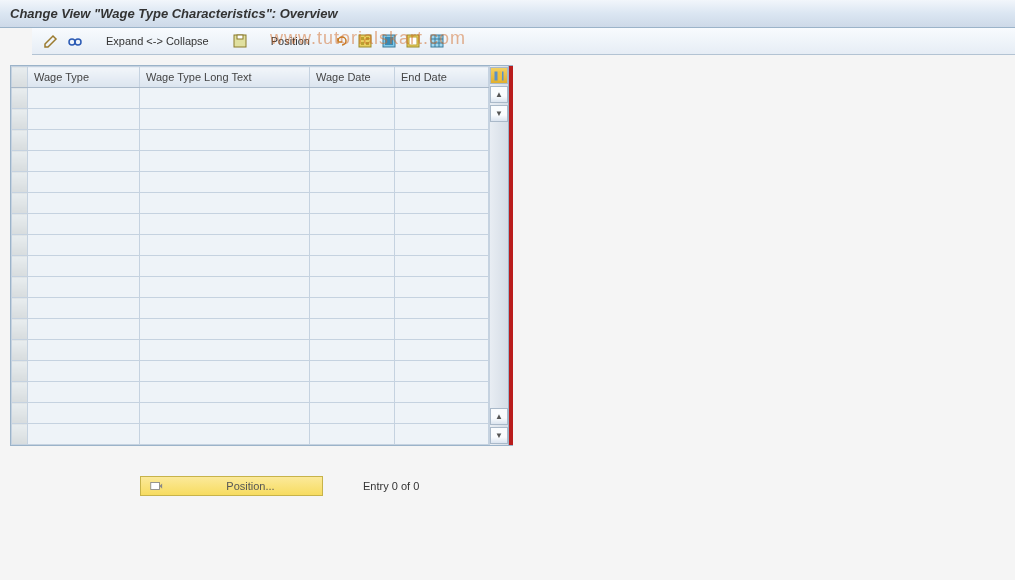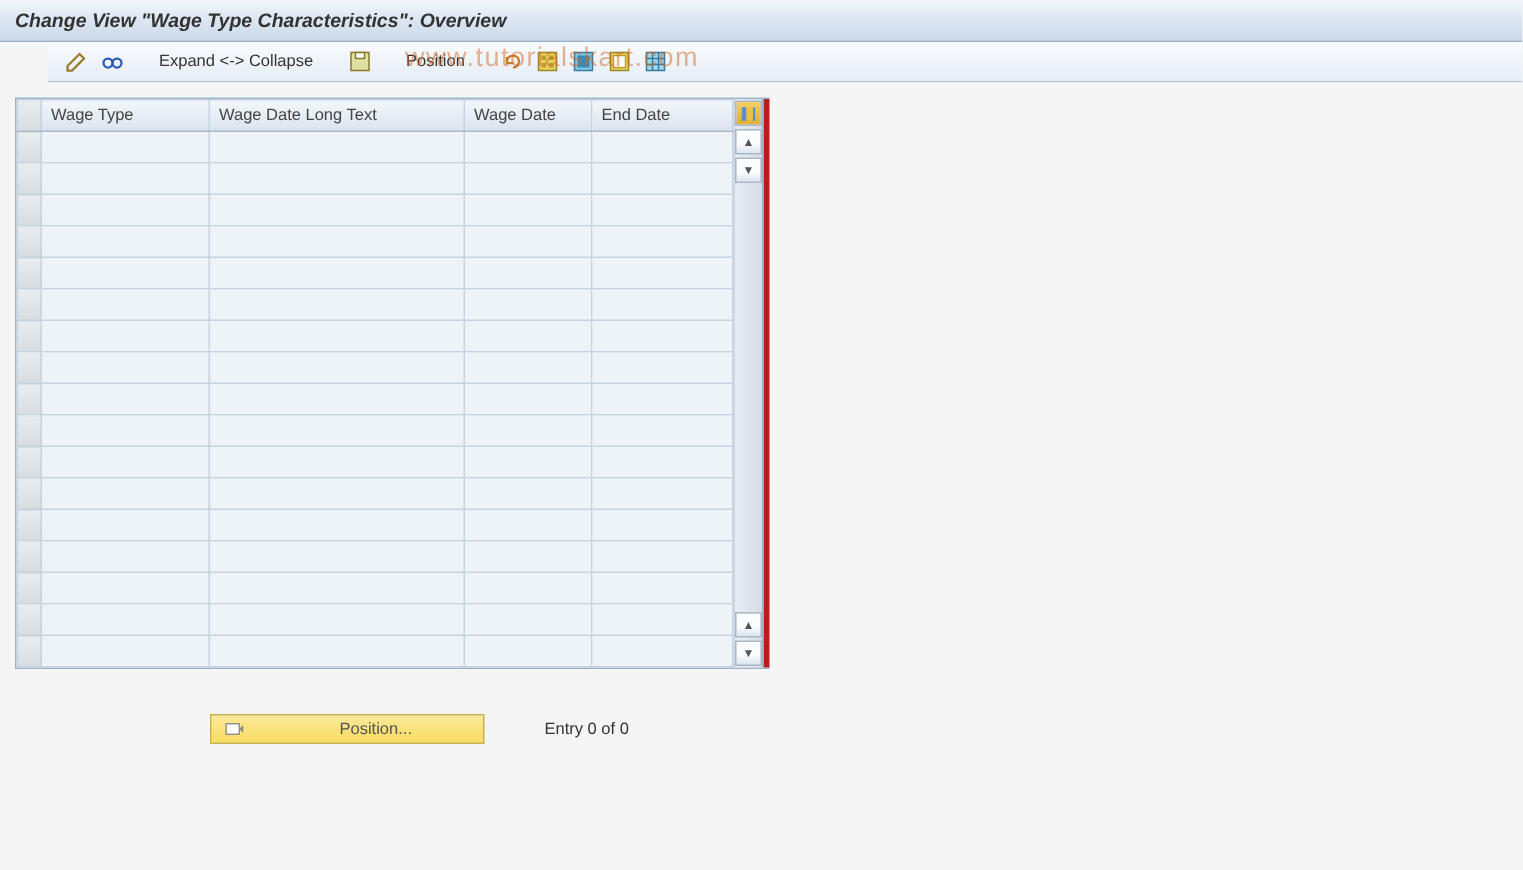--- a/index.html
+++ b/index.html
@@ -228,21 +228,21 @@
 </div>
 
 <div class="content-area">
   <div class="table-wrapper">
     <div class="table-flex">
       <table>
         <thead>
           <tr>
             <th class="row-handle-header"></th>
             <th class="col-wagetype">Wage Type</th>
-            <th class="col-longtext">Wage Date Long Text</th>
+            <th class="col-longtext">Wage Type Long Text</th>
             <th class="col-start">Wage Date</th>
             <th class="col-end">End Date</th>
           </tr>
         </thead>
         <tbody id="tbody">
             <tr>
               <td class="row-handle"></td>
               <td class="col-wagetype"></td>
               <td class="col-longtext"></td>
               <td class="col-start"></td>

